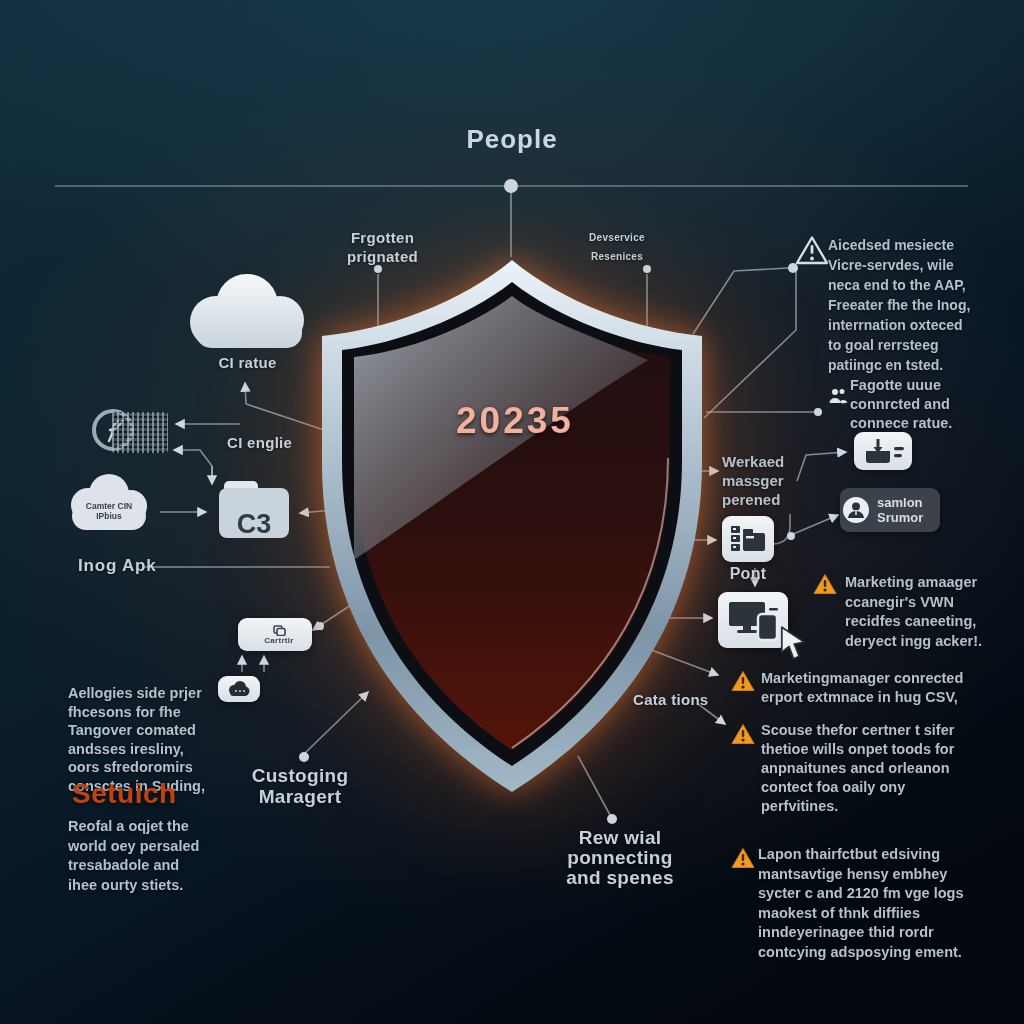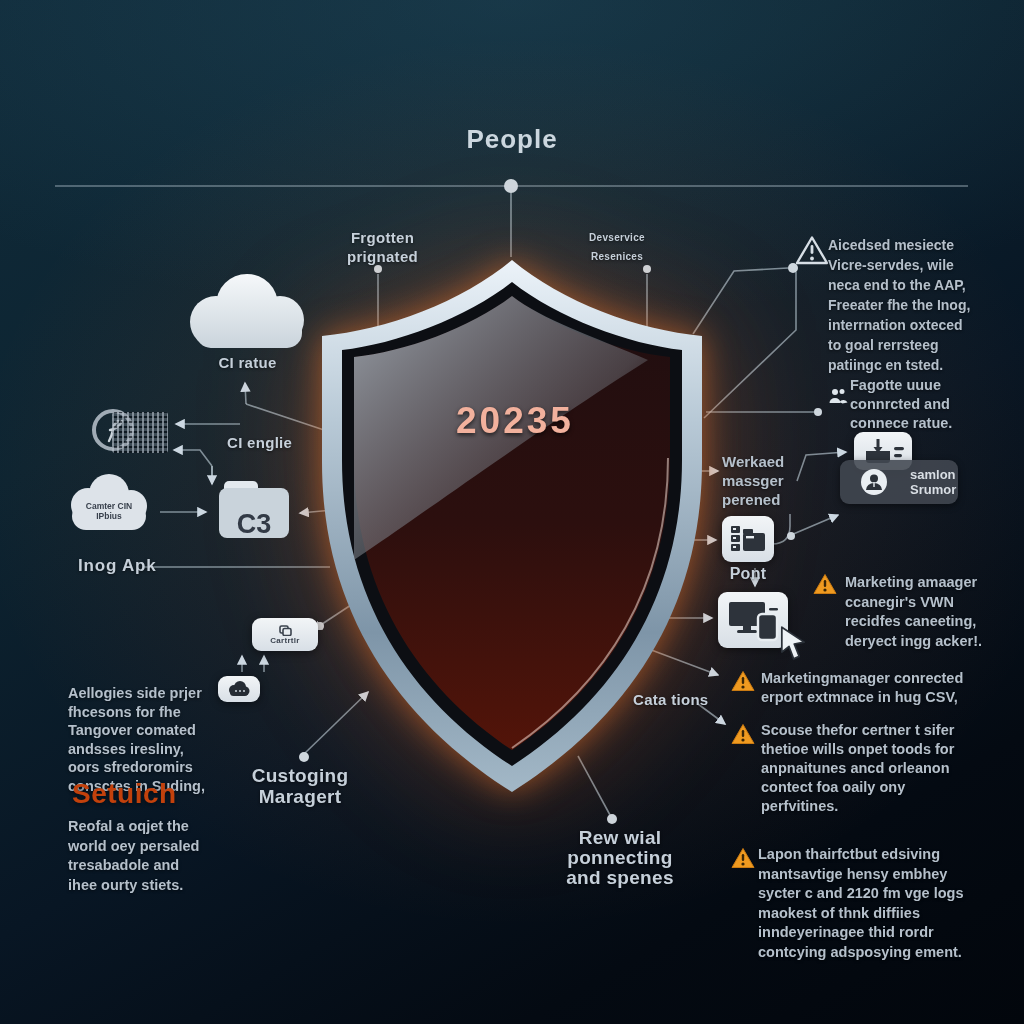--- a/index.html
+++ b/index.html
@@ -152,21 +152,21 @@
 
 <div class="abs texture" style="left:112px;top:412px;width:56px;height:41px;"></div>
 
 <div class="abs lbl center" style="left:195px;top:354px;width:105px;font-size:15px;">CI ratue</div>
 <div class="abs lbl" style="left:227px;top:434px;font-size:15px;">CI englie</div>
 <div class="abs center" style="left:70px;top:501px;width:78px;font-size:8.5px;line-height:10px;font-weight:700;color:#39414d;white-space:pre-line;">Camter CIN
 IPbius</div>
 <div class="abs center" style="left:219px;top:497px;width:70px;font-size:27px;font-weight:700;color:#323a46;margin-top:12px;">C3</div>
 <div class="abs lbl" style="left:78px;top:556px;font-size:17px;letter-spacing:.8px;">Inog Apk</div>
 
-<div class="abs badge-white" style="left:252px;top:618px;width:66px;height:33px;flex-direction:column;gap:0;">
+<div class="abs badge-white" style="left:238px;top:618px;width:66px;height:33px;flex-direction:column;gap:0;padding-left:8px;">
   <svg width="13" height="11" viewBox="0 0 13 11">
     <rect x="1" y="1" width="8" height="7" rx="1.5" fill="none" stroke="#3b434e" stroke-width="1.6"></rect>
     <rect x="4" y="3.5" width="8" height="7" rx="1.5" fill="#e8edf1" stroke="#3b434e" stroke-width="1.6"></rect>
   </svg>
   <span style="font-size:8px;font-weight:700;color:#3c4450;letter-spacing:.3px;">Cartrtlr</span>
 </div>
 
 <div class="abs badge-white" style="left:218px;top:676px;width:42px;height:26px;">
   <svg width="26" height="16" viewBox="0 0 26 16">
     <g fill="#262c34">
@@ -229,21 +229,21 @@
       <rect x="34" y="10" width="10" height="3.2" rx="1.6"></rect>
       <rect x="34" y="17" width="8" height="3.2" rx="1.6"></rect>
     </g>
   </svg>
 </div>
 
 <div class="abs para" style="left:722px;top:452px;width:80px;font-size:15px;line-height:19px;">Werkaed
 massger
 perened</div>
 
-<div class="abs dark-badge" style="left:840px;top:460px;width:98px;height:44px;padding-left:20px;gap:22px;">
+<div class="abs dark-badge" style="left:840px;top:488px;width:98px;height:44px;padding-left:2px;gap:7px;">
   <svg width="28" height="28" viewBox="0 0 28 28">
     <circle cx="14" cy="14" r="13" fill="#e9eef2"></circle>
     <circle cx="14" cy="10.5" r="4" fill="#2b3139"></circle>
     <path d="M6,22 a8,7 0 0 1 16,0 z" fill="#2b3139"></path>
     <path d="M14,14 v5" stroke="#e9eef2" stroke-width="1.4"></path>
   </svg>
   <div style="font-size:13px;font-weight:700;color:#d9dee4;line-height:15px;white-space:pre-line;">samlon
 Srumor</div>
 </div>
 

